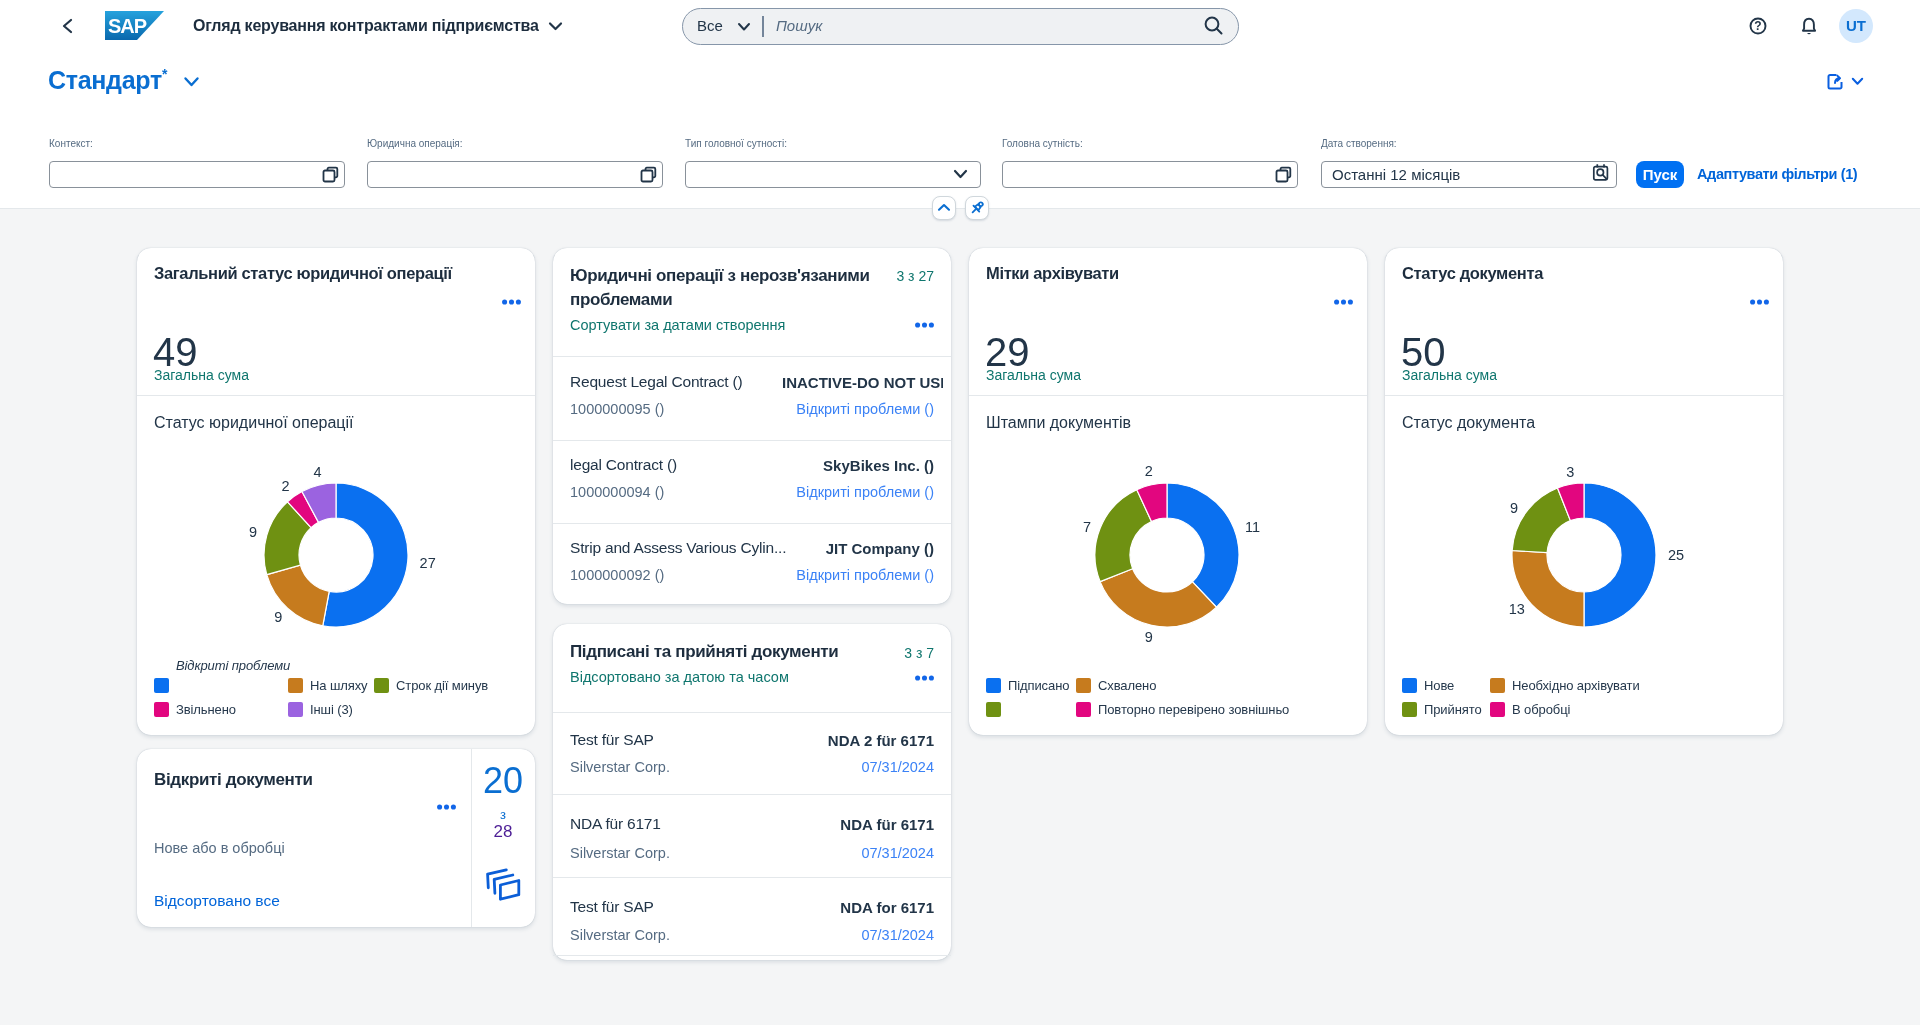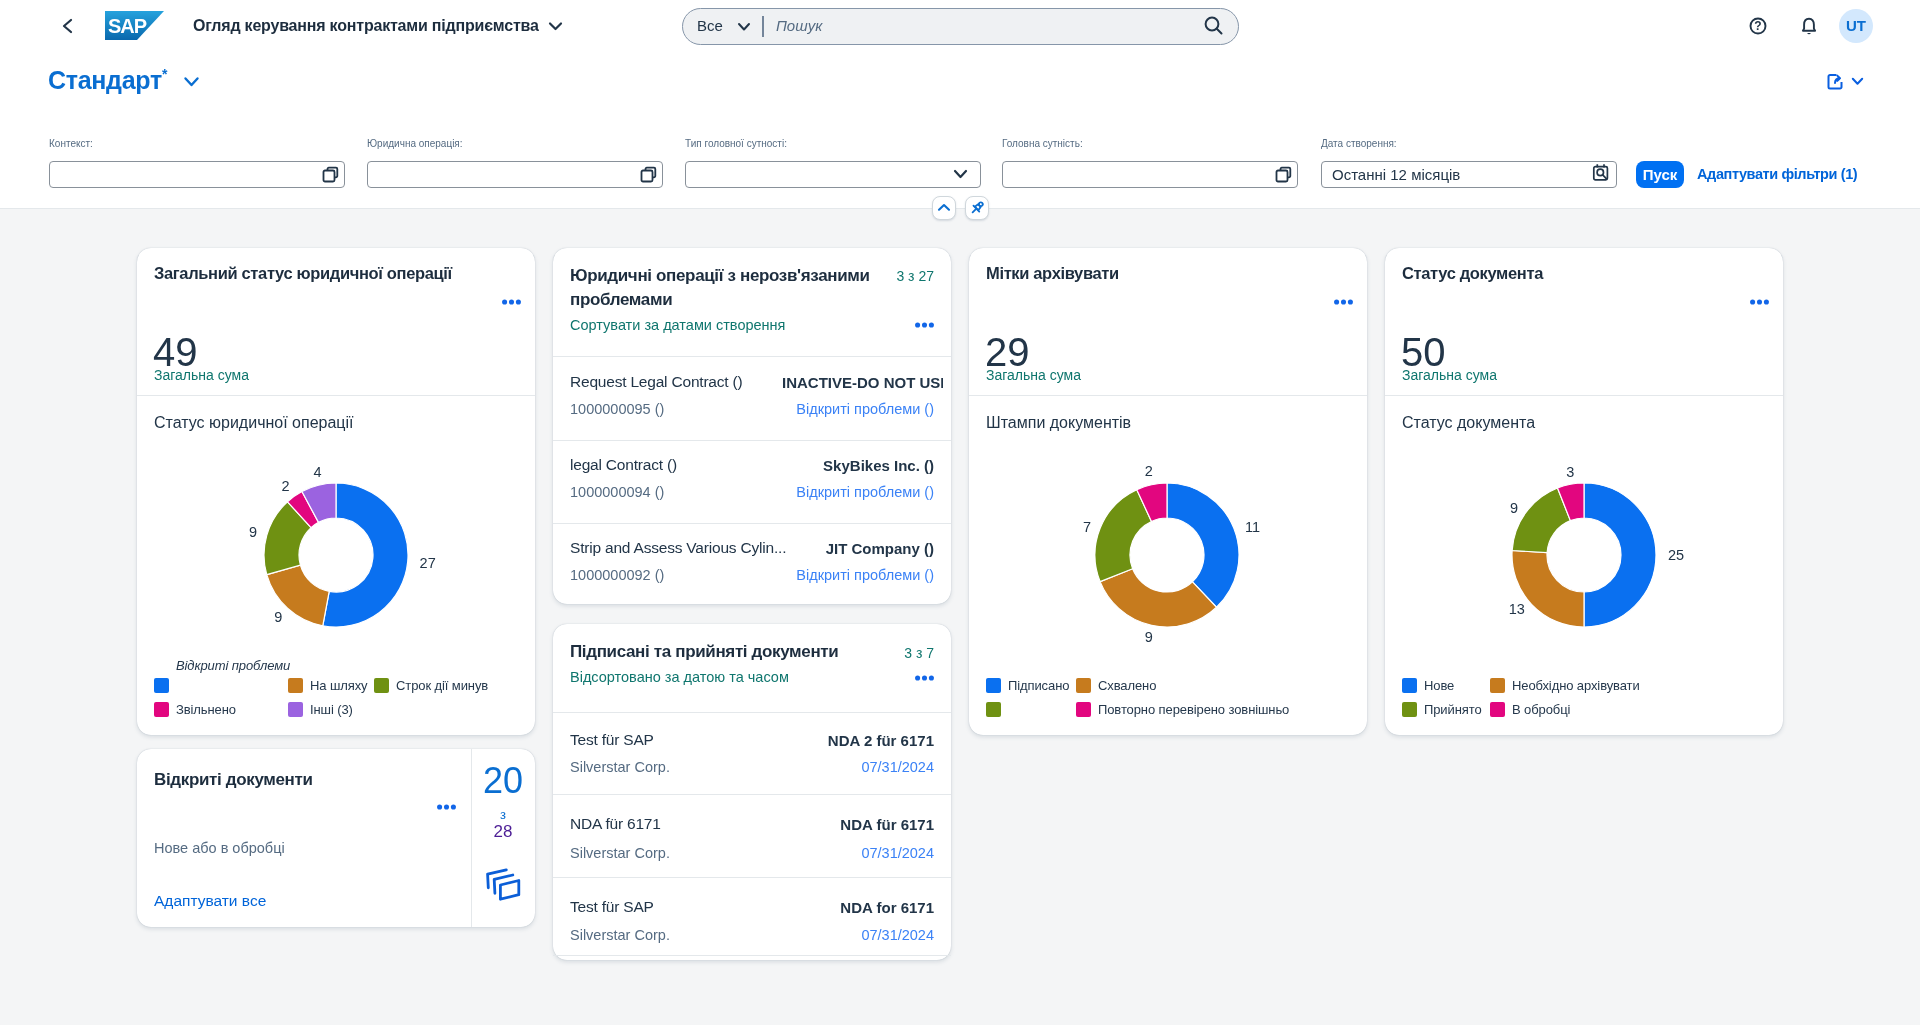--- a/index.html
+++ b/index.html
@@ -289,21 +289,21 @@
 
 <div class="card" style="left:137px;top:749px;width:398px;height:178px;">
   <div class="abs" style="left:334px;top:0;width:1px;height:178px;background:#e4e8eb;"></div>
   <div class="abs" style="left:17px;top:21px;"><span class="ctitle" style="font-size:17px;">Відкриті документи</span></div>
   <div class="abs" style="left:17px;top:49px;font-size:14.5px;color:#556b82;font-weight:normal;margin-top:42px;">Нове або в обробці</div>
   <svg class="abs" style="left:300px;top:55px" width="19" height="6" viewBox="0 0 19 6">
       <circle cx="2.6" cy="3" r="2.55" fill="#1266e8"></circle>
       <circle cx="9.5" cy="3" r="2.55" fill="#1266e8"></circle>
       <circle cx="16.4" cy="3" r="2.55" fill="#1266e8"></circle>
     </svg>
-  <div class="abs" style="left:17px;top:143px;font-size:15.5px;color:#0064d9;">Адаптувати все</div>
+  <div class="abs" style="left:17px;top:143px;font-size:15.5px;color:#0064d9;">Відсортовано все</div>
   <div class="abs" style="left:334px;top:11px;width:64px;text-align:center;font-size:36px;color:#0a6ed1;">20</div>
   <div class="abs" style="left:334px;top:58px;width:64px;text-align:center;font-size:13px;color:#0a6ed1;">з</div>
   <div class="abs" style="left:334px;top:73px;width:64px;text-align:center;font-size:17px;color:#4c1d95;">28</div>
   <svg class="abs" style="left:349px;top:117px" width="35" height="35" viewBox="0 0 35 35">
     <g fill="none" stroke="#0b5ed7" stroke-width="2.8" stroke-linejoin="round" stroke-linecap="round">
       <path d="M1.6 8.2 L20.3 3.8 M1.6 8.2 L2.3 21.8"></path>
       <path d="M8.2 13.4 L26.8 9.0 M8.2 13.4 L8.9 27.3"></path>
       <path d="M14.4 19.0 L32.8 14.5 L32.8 28.7 L14.4 33.2 Z"></path>
     </g>
   </svg>

